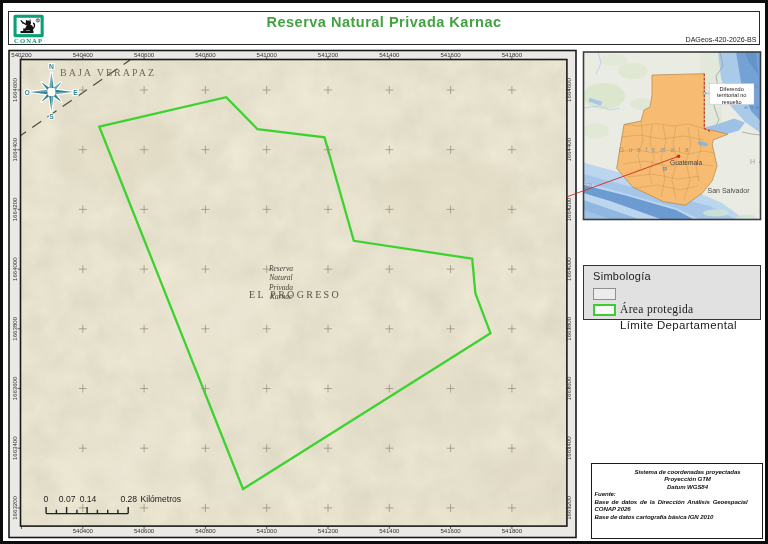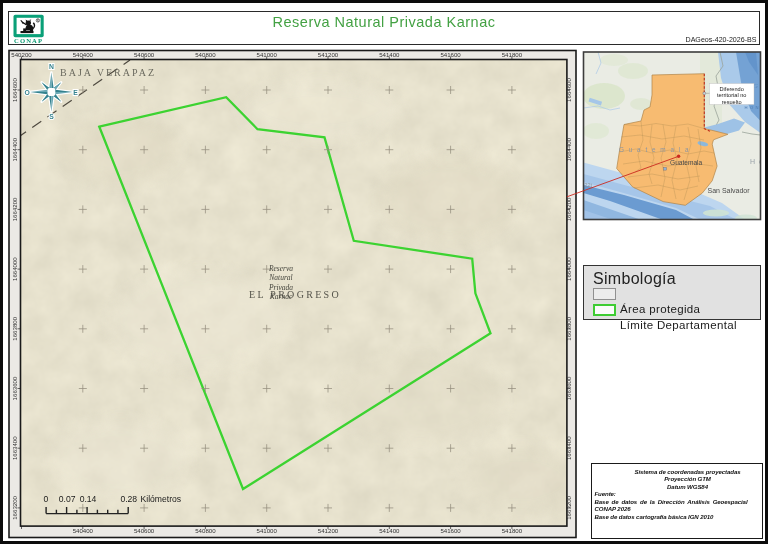--- a/index.html
+++ b/index.html
@@ -4,32 +4,32 @@
 <style>
   html,body{margin:0;padding:0;}
   body{width:768px;height:544px;position:relative;background:#ffffff;
        font-family:"Liberation Sans",sans-serif;overflow:hidden;}
   .pageborder{position:absolute;left:0;top:0;width:768px;height:544px;
        border:3px solid #0c0c0c;box-sizing:border-box;z-index:50;pointer-events:none;}
   #mainsvg{position:absolute;left:0;top:0;}
   .header{position:absolute;left:8px;top:11px;width:752px;height:34px;
        border:1px solid #2a2a2a;background:#fff;box-sizing:border-box;z-index:10;}
   .title{position:absolute;left:0;right:0;top:2px;text-align:center;
-       font-size:14.5px;letter-spacing:0.5px;color:#43a143;font-weight:400;}
+       font-size:14.5px;letter-spacing:0.5px;color:#43a143;font-weight:700;}
   .dageos{position:absolute;right:2.5px;bottom:0.5px;font-size:7.1px;color:#222;}
   .logo{position:absolute;left:4px;top:2px;}
   .legend{position:absolute;left:583px;top:265px;width:178px;height:55px;
        background:#e1e1e1;border:1.8px solid #333;box-sizing:border-box;z-index:10;}
-  .legtitle{position:absolute;left:9px;top:4px;font-size:16px;letter-spacing:0.3px;color:#222;}
+  .legtitle{position:absolute;left:9px;top:4px;font-size:11px;letter-spacing:0.3px;color:#222;}
   .sw1{position:absolute;left:9px;top:22px;width:21px;height:9.5px;
        background:#ececec;border:0.8px solid #909090;}
   .lab1{position:absolute;left:36px;top:20.5px;font-size:11.5px;letter-spacing:0.35px;color:#1a1a1a;margin-top:32px;}
   .sw2{position:absolute;left:9px;top:38px;width:19px;height:7.5px;
        background:#fbfbfb;border:2.2px solid #3ecc33;}
-  .lab2{position:absolute;left:36px;top:36.5px;font-size:11.5px;letter-spacing:0.35px;color:#1a1a1a;}
+  .lab2{position:absolute;left:36px;top:36.5px;font-size:11.5px;letter-spacing:0.35px;color:#1a1a1a;font-family:Liberation Serif, serif;}
   .infobox{position:absolute;left:590.5px;top:462.5px;width:172px;height:76px;
        border:1.5px solid #1a1a1a;background:#fff;box-sizing:border-box;z-index:10;
        font-style:italic;font-weight:bold;font-size:6.1px;letter-spacing:-0.1px;color:#111;line-height:7.6px;}
   .ctr{margin:4px 0 0 26px;width:140px;text-align:center;}
   .lft{margin:0 0 0 3px;width:155px;}
   .jst{margin:0 0 0 3px;width:153px;text-align:justify;}
 </style>
 </head>
 <body>
 <svg id="mainsvg" width="768" height="544" viewBox="0 0 768 544" xmlns="http://www.w3.org/2000/svg">

